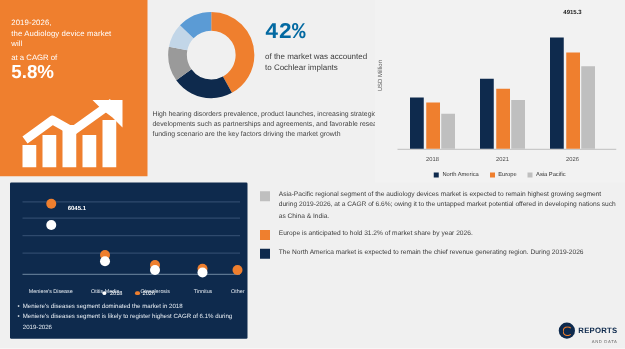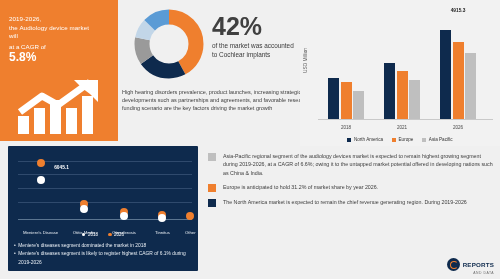--- a/index.html
+++ b/index.html
@@ -22,27 +22,27 @@
     background: #ef7f2e;
     padding: 15px 9px 0 9px;
     color: #ffffff;
   }
   .op-line { font-size: 6.2px; line-height: 8.6px; letter-spacing: .1px; }
   .op-accel {
     font-size: 13.5px; font-weight: bold; letter-spacing: .3px;
     line-height: 15px; margin-top: 2px;
   }
   .op-cagr { font-size: 6.2px; line-height: 9px; margin-top: 1px; }
-  .op-pct { font-size: 12px; font-weight: bold; line-height: 13px; }
+  .op-pct { font-size: 15px; font-weight: bold; line-height: 13px; }
   #growth-icon { position: absolute; left: 14px; top: 78px; width: 96px; height: 56px; }
 
   
   #donut-wrap { position: absolute; left: 133px; top: 8px; width: 72px; height: 72px; }
   #pct-block { position: absolute; left: 212px; top: 16px; width: 86px; }
-  .pct-big { font-size: 25px; font-weight: bold; color: #404040; line-height: 21px; }
+  .pct-big { font-size: 18px; font-weight: bold; color: #0369a1; line-height: 21px; font-family: Liberation Mono, monospace; }
   .pct-sub { font-size: 6.4px; color: #3a3a3a; line-height: 9.2px; margin-top: 4px; }
 
   
   #intro-para {
     position: absolute; left: 122px; top: 88px; width: 190px;
     font-size: 5.5px; line-height: 8.2px; color: #3f3f3f;
   }
 
   
   #bar-chart {

